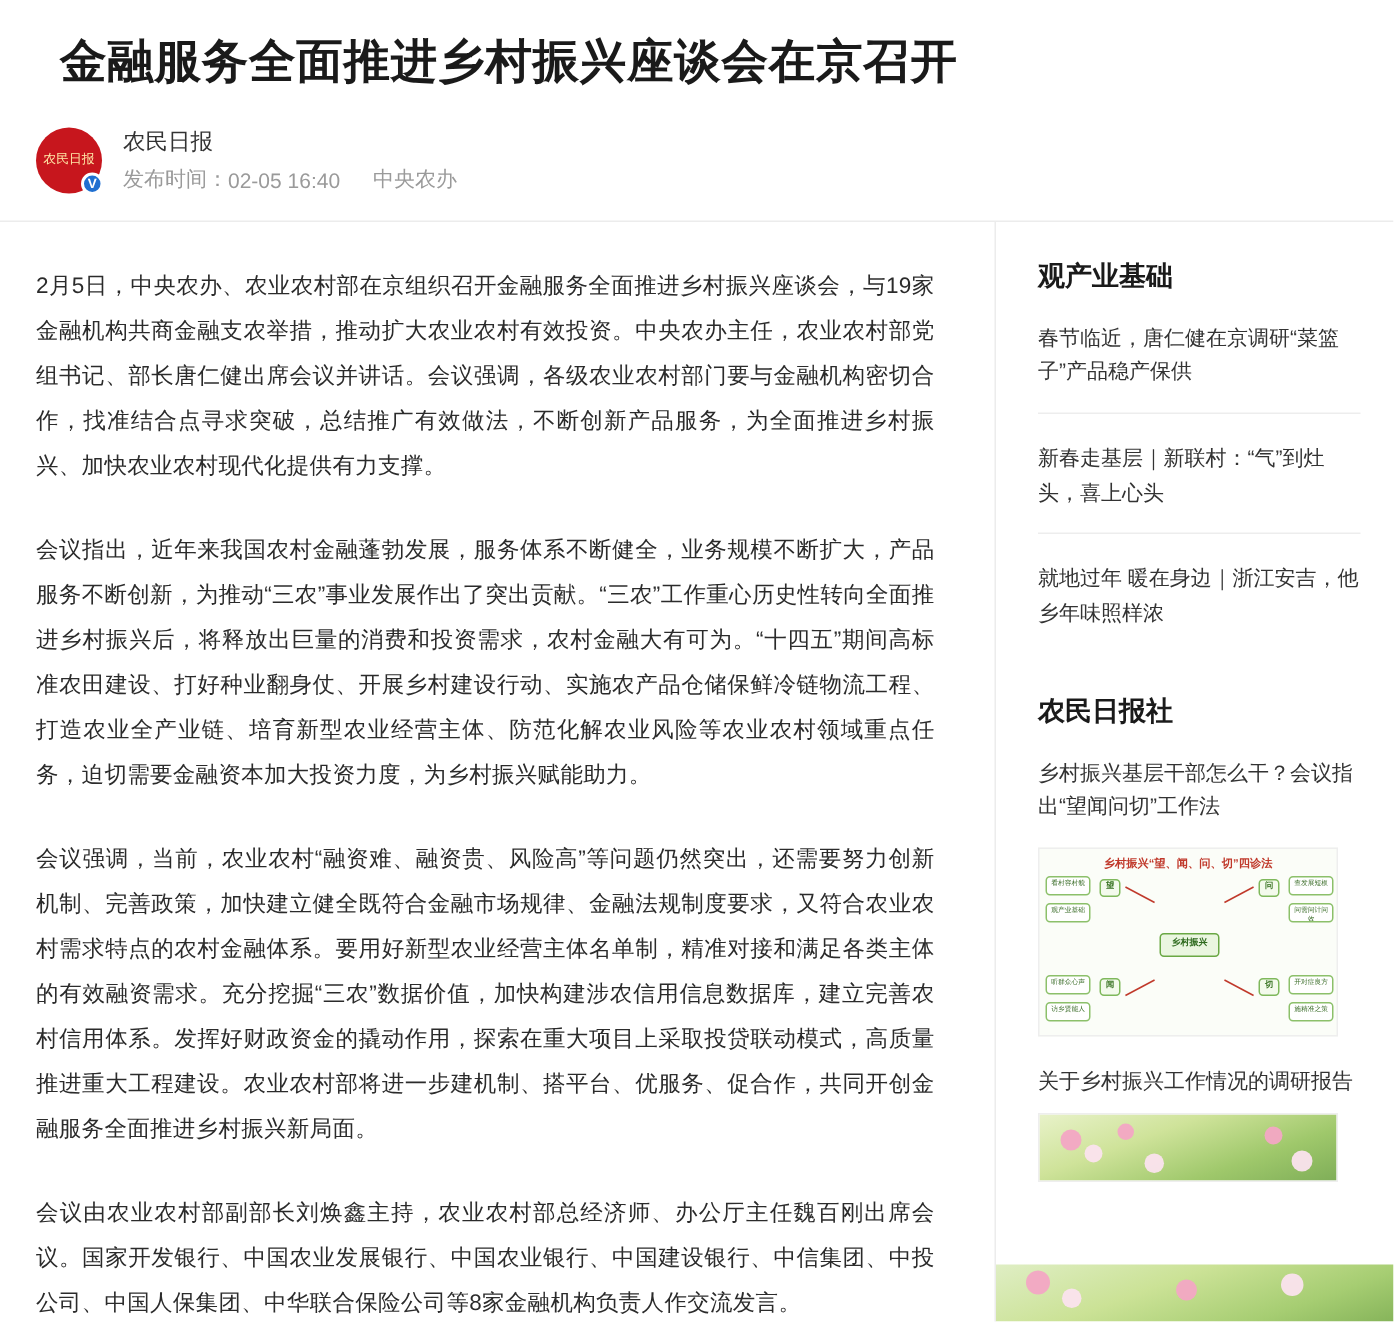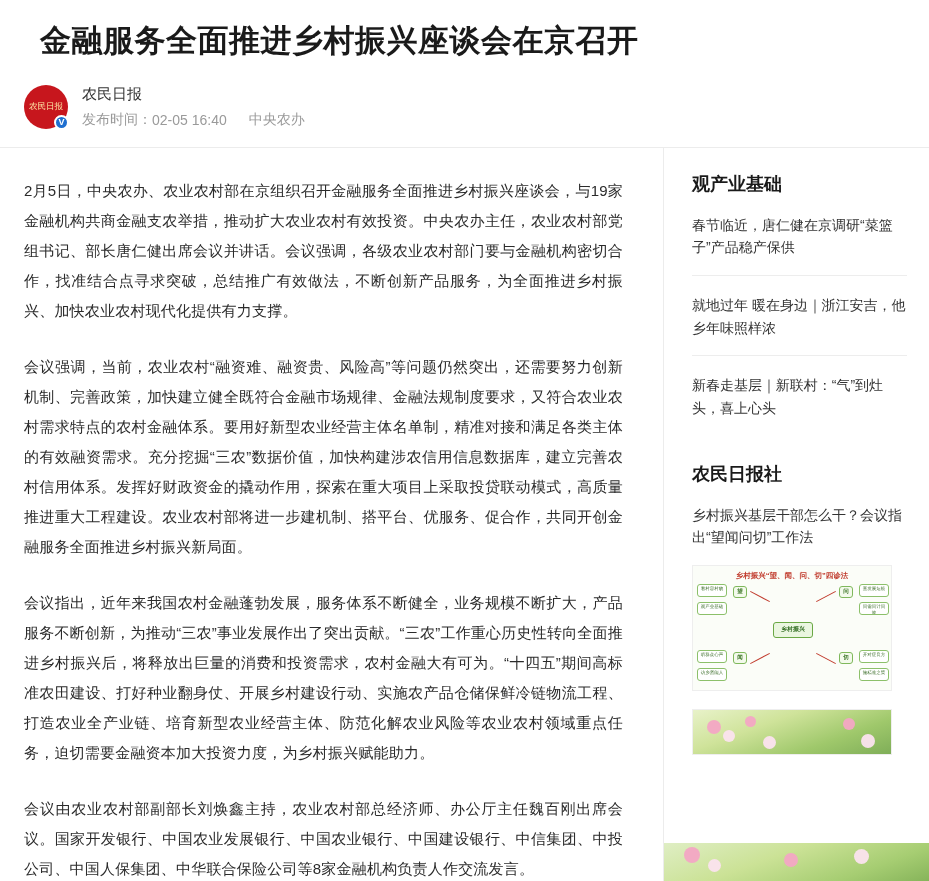--- a/index.html
+++ b/index.html
@@ -238,33 +238,33 @@
           <span class="meta-source">中央农办</span>
         </div>
       </div>
     </div>
   </div>
 
   <div class="content">
 
     <div class="main-col">
       <p>2月5日，中央农办、农业农村部在京组织召开金融服务全面推进乡村振兴座谈会，与19家金融机构共商金融支农举措，推动扩大农业农村有效投资。中央农办主任，农业农村部党组书记、部长唐仁健出席会议并讲话。会议强调，各级农业农村部门要与金融机构密切合作，找准结合点寻求突破，总结推广有效做法，不断创新产品服务，为全面推进乡村振兴、加快农业农村现代化提供有力支撑。</p>
+      <p>会议指出，近年来我国农村金融蓬勃发展，服务体系不断健全，业务规模不断扩大，产品服务不断创新，为推动“三农”事业发展作出了突出贡献。“三农”工作重心历史性转向全面推进乡村振兴后，将释放出巨量的消费和投资需求，农村金融大有可为。“十四五”期间高标准农田建设、打好种业翻身仗、开展乡村建设行动、实施农产品仓储保鲜冷链物流工程、打造农业全产业链、培育新型农业经营主体、防范化解农业风险等农业农村领域重点任务，迫切需要金融资本加大投资力度，为乡村振兴赋能助力。</p>
       <p>会议强调，当前，农业农村“融资难、融资贵、风险高”等问题仍然突出，还需要努力创新机制、完善政策，加快建立健全既符合金融市场规律、金融法规制度要求，又符合农业农村需求特点的农村金融体系。要用好新型农业经营主体名单制，精准对接和满足各类主体的有效融资需求。充分挖掘“三农”数据价值，加快构建涉农信用信息数据库，建立完善农村信用体系。发挥好财政资金的撬动作用，探索在重大项目上采取投贷联动模式，高质量推进重大工程建设。农业农村部将进一步建机制、搭平台、优服务、促合作，共同开创金融服务全面推进乡村振兴新局面。</p>
-      <p>会议指出，近年来我国农村金融蓬勃发展，服务体系不断健全，业务规模不断扩大，产品服务不断创新，为推动“三农”事业发展作出了突出贡献。“三农”工作重心历史性转向全面推进乡村振兴后，将释放出巨量的消费和投资需求，农村金融大有可为。“十四五”期间高标准农田建设、打好种业翻身仗、开展乡村建设行动、实施农产品仓储保鲜冷链物流工程、打造农业全产业链、培育新型农业经营主体、防范化解农业风险等农业农村领域重点任务，迫切需要金融资本加大投资力度，为乡村振兴赋能助力。</p>
       <p>会议由农业农村部副部长刘焕鑫主持，农业农村部总经济师、办公厅主任魏百刚出席会议。国家开发银行、中国农业发展银行、中国农业银行、中国建设银行、中信集团、中投公司、中国人保集团、中华联合保险公司等8家金融机构负责人作交流发言。</p>
 
     </div>
 
     <div class="side-col">
 
       <div class="side-section">
         <div class="side-title">观产业基础</div>
         <div class="side-item">春节临近，唐仁健在京调研“菜篮子”产品稳产保供</div>
+        <div class="side-item">新春走基层｜新联村：“气”到灶头，喜上心头</div>
         <div class="side-item">就地过年 暖在身边｜浙江安吉，他乡年味照样浓</div>
-        <div class="side-item">新春走基层｜新联村：“气”到灶头，喜上心头</div>
       </div>
 
       <div class="side-section">
         <div class="side-title">农民日报社</div>
 
         <div class="side-item no-border">乡村振兴基层干部怎么干？会议指出“望闻问切”工作法</div>
 
         <div class="thumb">
           <div class="thumb-title">乡村振兴“望、闻、问、切”四诊法</div>
 
@@ -284,20 +284,21 @@
           <div class="node" style="left:166px; top:36px; width:30px; height:13px;">问需问计问效</div>
           <div class="node" style="left:166px; top:84px; width:30px; height:13px;">开对症良方</div>
           <div class="node" style="left:166px; top:102px; width:30px; height:13px;">施精准之策</div>
 
           <div class="thumb-line" style="left:56px; top:30px; width:22px; transform:rotate(28deg);"></div>
           <div class="thumb-line" style="left:56px; top:92px; width:22px; transform:rotate(-28deg);"></div>
           <div class="thumb-line" style="left:122px; top:30px; width:22px; transform:rotate(-28deg);"></div>
           <div class="thumb-line" style="left:122px; top:92px; width:22px; transform:rotate(28deg);"></div>
         </div>
 
+        <div class="side-item no-border">关于乡村振兴工作情况的调研报告</div>
 
         <div class="thumb-photo">
           <div class="blossom" style="left:14px; top:10px; width:14px; height:14px;"></div>
           <div class="blossom w" style="left:30px; top:20px; width:12px; height:12px;"></div>
           <div class="blossom" style="left:52px; top:6px; width:11px; height:11px;"></div>
           <div class="blossom w" style="left:70px; top:26px; width:13px; height:13px;"></div>
           <div class="blossom" style="left:150px; top:8px; width:12px; height:12px;"></div>
           <div class="blossom w" style="left:168px; top:24px; width:14px; height:14px;"></div>
         </div>
       </div>

